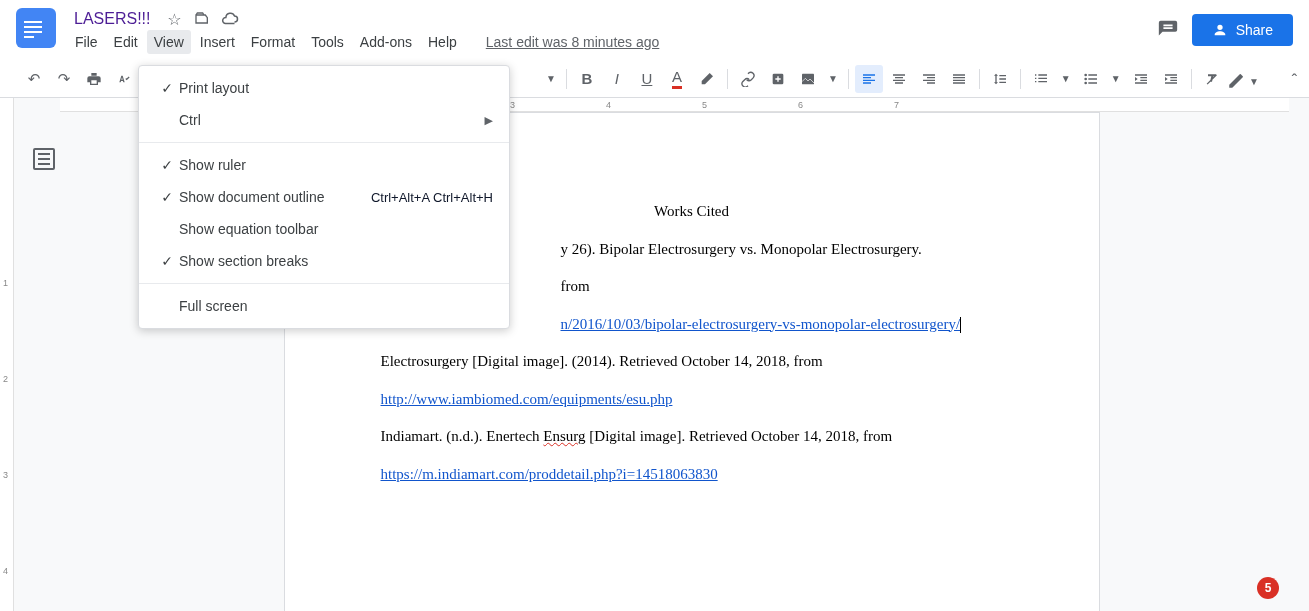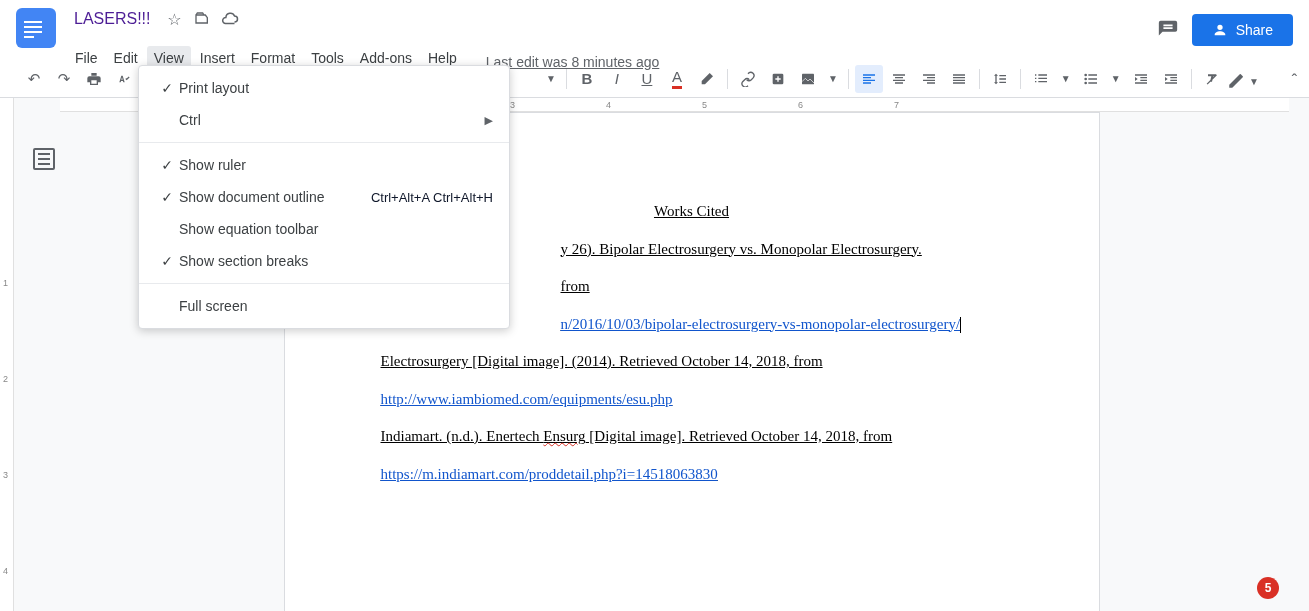--- a/index.html
+++ b/index.html
@@ -6,21 +6,21 @@
 body { font-family: Arial, sans-serif; background: #fff; overflow: hidden; width: 1309px; height: 611px; position: relative; }
 
 .header { display: flex; align-items: flex-start; padding: 8px 16px 0 16px; height: 60px; }
 .logo { width: 40px; height: 40px; background: #4285f4; border-radius: 6px; display: flex; align-items: center; justify-content: center; margin-right: 12px; flex-shrink: 0; position: relative; }
 .logo::before { content: ''; position: absolute; width: 18px; height: 2px; background: #fff; top: 13px; left: 8px; box-shadow: 0 5px 0 #fff, 0 10px 0 #fff; }
 .logo::after { content: ''; position: absolute; width: 10px; height: 2px; background: #fff; top: 28px; left: 8px; }
 .title-area { flex: 1; }
 .title-row { display: flex; align-items: center; gap: 8px; }
 .doc-title { font-size: 16px; color: #4c1d95; padding: 2px 6px; }
 .title-icon { width: 20px; height: 20px; color: #5f6368; display: flex; align-items: center; justify-content: center; cursor: pointer; }
-.menu-bar { display: flex; gap: 2px; margin-top: 16px; align-items: flex-end; }
+.menu-bar { display: flex; gap: 2px; margin-top: 0; align-items: center; }
 .menu-item { padding: 4px 7px; font-size: 14px; color: #3c4043; cursor: pointer; border-radius: 3px; }
 .menu-item.active { background: #e8eaed; }
 .last-edit { margin-left: 20px; font-size: 14px; color: #5f6368; text-decoration: underline; cursor: pointer; }
 .header-right { display: flex; align-items: center; gap: 12px; margin-top: 6px; }
 .comment-icon { width: 24px; height: 24px; color: #5f6368; cursor: pointer; display:flex; align-items:center; justify-content:center;}
 .share-btn { background: #1a73e8; color: #fff; border: none; padding: 8px 20px; border-radius: 4px; font-size: 14px; font-weight: 500; cursor: pointer; display: flex; align-items: center; gap: 8px; }
 
 .toolbar { display: flex; align-items: center; padding: 4px 20px; border-bottom: 1px solid #dadce0; height: 38px; gap: 2px; }
 .tb-btn { width: 28px; height: 28px; display: flex; align-items: center; justify-content: center; cursor: pointer; border-radius: 3px; color: #5f6368; font-size: 15px;}
 .tb-btn.active { background: #e3edfd; color: #1a73e8; }
@@ -39,21 +39,21 @@
 .workspace { display: flex; height: 513px; background: #f8f9fa; position: relative; }
 .outline-col { width: 60px; display: flex; justify-content: center; padding-top: 50px; }
 .outline-icon { width: 22px; height: 22px; border: 2px solid #5f6368; border-radius: 2px; cursor: pointer; position:relative;}
 .outline-icon::before { content:''; position:absolute; left:3px; top:3px; width:12px; height:2px; background:#5f6368; box-shadow: 0 5px 0 #5f6368, 0 10px 0 #5f6368;}
 
 .hruler { position:absolute; top:0; left:60px; right:20px; height:14px; background:#fff; border-bottom:1px solid #e0e0e0; font-size:9px; color:#888; display:flex; align-items:center; overflow:hidden;}
 .hruler span{ position:absolute; }
 .vruler { width:14px; background:#fff; border-right:1px solid #e0e0e0; position:relative; font-size:9px; color:#888;}
 .vruler span{ position:absolute; left:3px;}
 
-.doc-area { flex: 1; display: flex; justify-content: center; padding-top: 14px; overflow:hidden;text-decoration:underline;}
+.doc-area { flex: 1; display: flex; justify-content: center; padding-top: 14px; overflow:hidden;}
 .page { width: 816px; background: #fff; border: 1px solid #dadce0; padding: 80px 96px; font-family: 'Times New Roman', serif; font-size: 15px; line-height: 2.5; color: #000; min-height:1000px;}
 .page-title { text-align: center; font-size: 15px; margin-bottom: 4px; }
 .page p { margin: 0; }
 .page a { color: #1155cc; text-decoration: underline; }
 .wavy { text-decoration: underline wavy #d93025; text-decoration-thickness:1px;}
 .cursor-line::after { content:''; display:inline-block; width:1px; height:16px; background:#000; vertical-align:middle;}
 
 .edit-pen { position:absolute; right:50px; top:72px; color:#5f6368; cursor:pointer; display:flex; align-items:center; gap:4px;}
 .collapse-arrow { position:absolute; right:12px; top:72px; color:#5f6368; cursor:pointer;}
 

